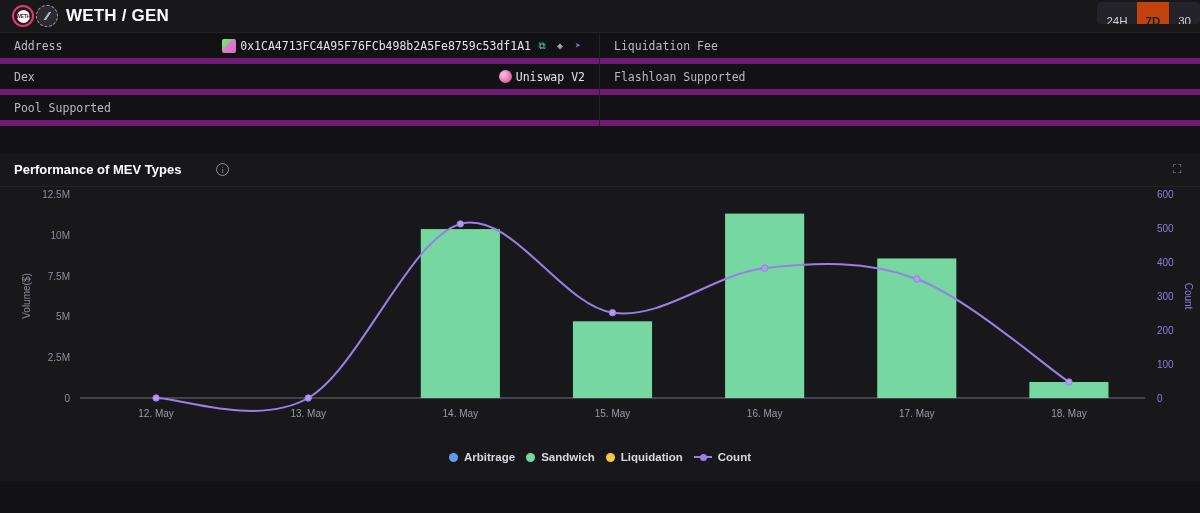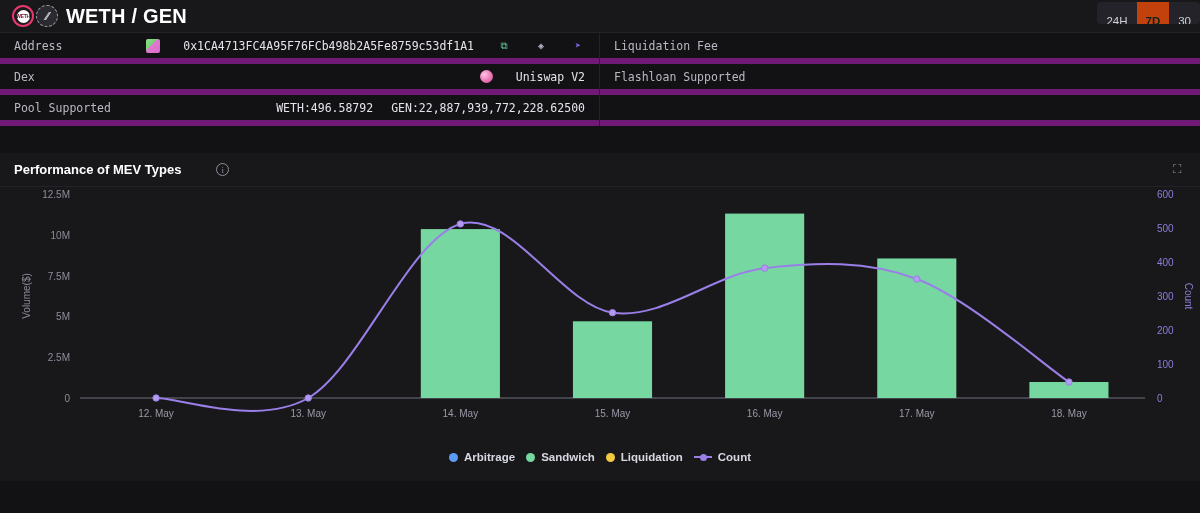--- a/index.html
+++ b/index.html
@@ -19,21 +19,21 @@
   }
   .token-icons { display: flex; align-items: center; gap: 2px; margin-right: 8px; }
   .tok {
     width: 22px; height: 22px; border-radius: 50%;
     display: flex; align-items: center; justify-content: center;
     font-size: 7px; font-weight: bold; color: #fff; letter-spacing: -0.3px;
   }
   .tok-weth { background: #1a1a1c; border: 2px solid #e8376f; }
   .tok-weth span { background:#fff; color:#6b1030; border-radius:50%; width:13px;height:13px;display:flex;align-items:center;justify-content:center;font-size:5px;}
   .tok-gen { background: #2a2a30; border: 1px dashed #9a9aa8; color:#d8d8e0; font-size:10px; font-style:italic;}
-  .pair-title { font-size: 20px; font-weight: bold; color: #fff; letter-spacing: 0.2px; }
+  .pair-title { font-size: 17px; font-weight: bold; color: #fff; letter-spacing: 0.2px; }
 
   .range-switch {
     position: absolute; right: 0px; top: 2px;
     display: flex; background: #232329; border-radius: 4px; overflow: hidden;
     height: 22px;
   }
   .range-btn {
     padding: 8px 9px; height: 22px; line-height: 22px;
     font-size: 11.5px; color: #cfcfd8; cursor: pointer; background: transparent;
     border: none; font-family: "Liberation Sans", sans-serif;
@@ -45,21 +45,21 @@
   .info-col { width: 50%; }
   .info-col.left { border-right: 1px solid #232327; }
   .info-row {
     display: flex; align-items: center; height: 31px;
     border-bottom: 6px solid #701a75; padding: 0 14px;
     font-family: "DejaVu Sans Mono", monospace; font-size: 11.5px;
     color: #b9b9c4;
   }
   .info-label { flex: 0 0 auto; }
   .info-value {
-    margin-left: auto; display: flex; align-items: center; gap: 23px;
+    margin-left: auto; display: flex; align-items: center; gap: 4px;
     color: #e4e4ec; font-size: 11.5px; padding-left: 35px;
   }
   .addr-badge {
     width: 14px; height: 14px; border-radius: 2px;
     background: linear-gradient(135deg,#8de08d 0%,#7ad07a 40%,#e07ad0 41%,#d96bc8 100%);
     display:inline-block;
   }
   .mini-ico {
     width: 14px; height: 14px; display: inline-flex; align-items: center;
     justify-content: center; font-size: 10px; cursor: pointer;
@@ -143,24 +143,20 @@
       </div>
       <div class="info-row">
         <span class="info-label">Dex</span>
         <span class="info-value">
           <span class="dex-dot"></span>
           <span>Uniswap V2</span>
         </span>
       </div>
       <div class="info-row">
         <span class="info-label">Pool Supported</span>
-        <span class="pool-vals">
-          <span>WETH:496.58792</span>
-          <span>GEN:22,887,939,772,228.62500</span>
-        </span>
       </div>
     </div>
 
     <div class="info-col">
       <div class="info-row">
         <span class="info-label">Liquidation Fee</span>
         <span class="info-value"></span>
       </div>
       <div class="info-row">
         <span class="info-label">Flashloan Supported</span>

